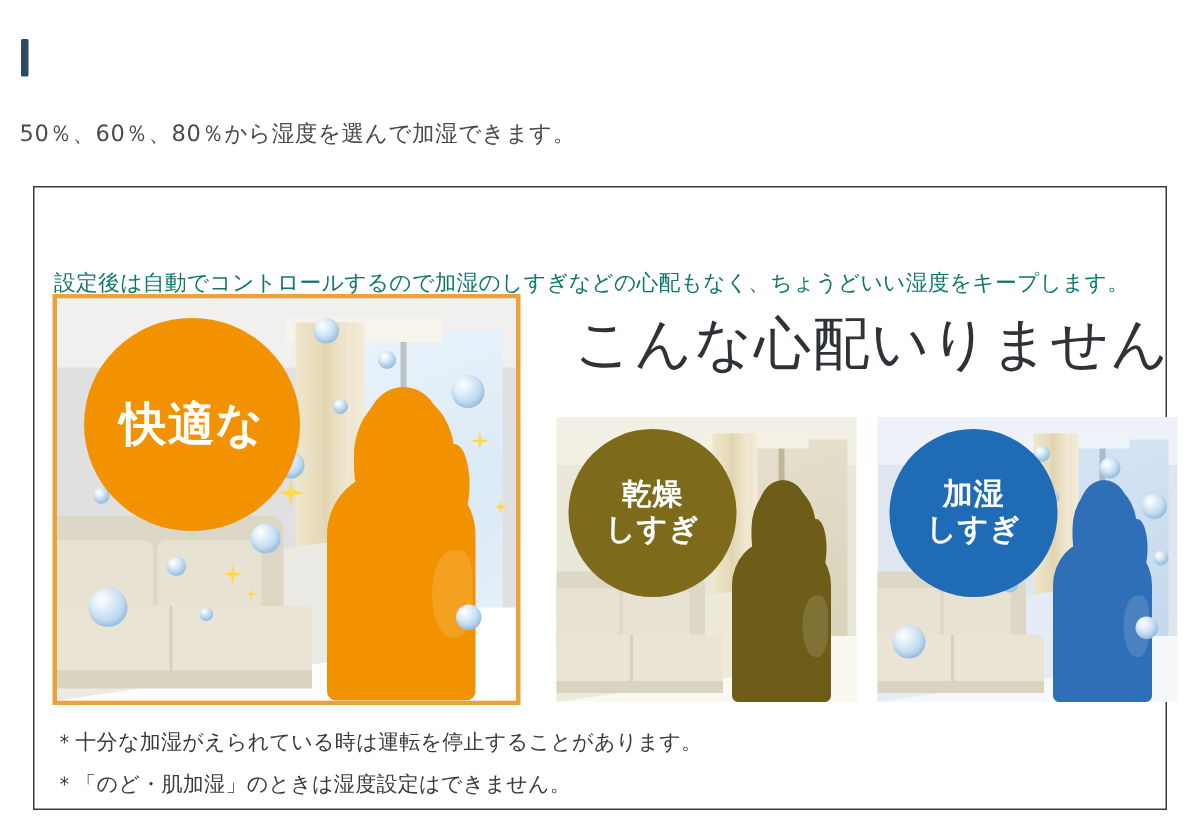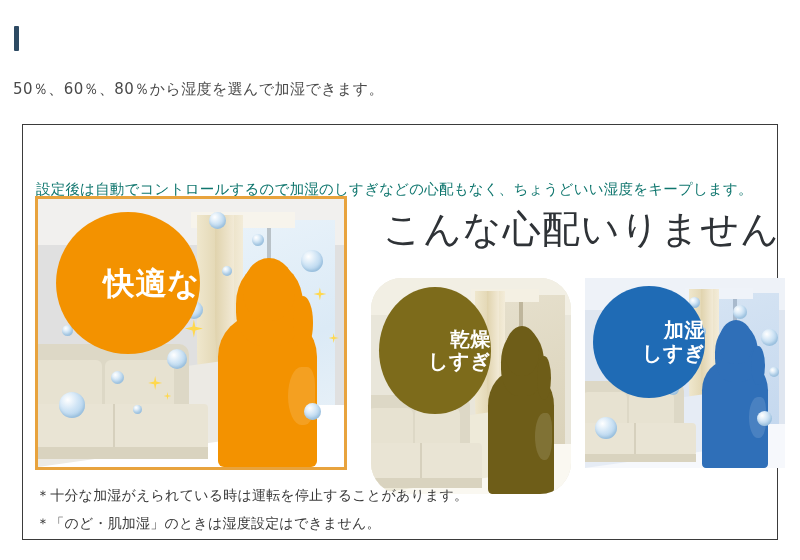--- a/index.html
+++ b/index.html
@@ -94,22 +94,21 @@
     left: 0px;
     top: 0px;
     width: 312px;
     height: 274px;
     border: 3px solid #e8a33d;
   }
   .panel-dry {
     left: 336px;
     top: 82px;
     width: 200px;
-    height: 216px;
-    border-radius: 31px;
+    height: 190px;
   }
   .panel-wet {
     left: 550px;
     top: 82px;
     width: 200px;
     height: 190px;
   }
 
   
   .scene {
@@ -306,26 +305,27 @@
     background: #ffd84d;
     clip-path: polygon(50% 0%, 58% 40%, 100% 50%, 58% 60%, 50% 100%, 42% 60%, 0% 50%, 42% 40%);
   }
 
   
   .badge {
     position: absolute;
     border-radius: 50%;
     display: flex;
     flex-direction: column;
-    align-items: flex-end;
+    align-items: center;
     justify-content: center;
     color: #ffffff;
     font-weight: bold;
     line-height: 1.12;
     text-align: center;
+    font-family: Liberation Serif, serif;
   }
   .badge-main {
     left: 6%;
     top: 5%;
     width: 47%;
     height: 53%;
     background: #f39200;
     font-size: 31px;
     letter-spacing: 1px;
   }

